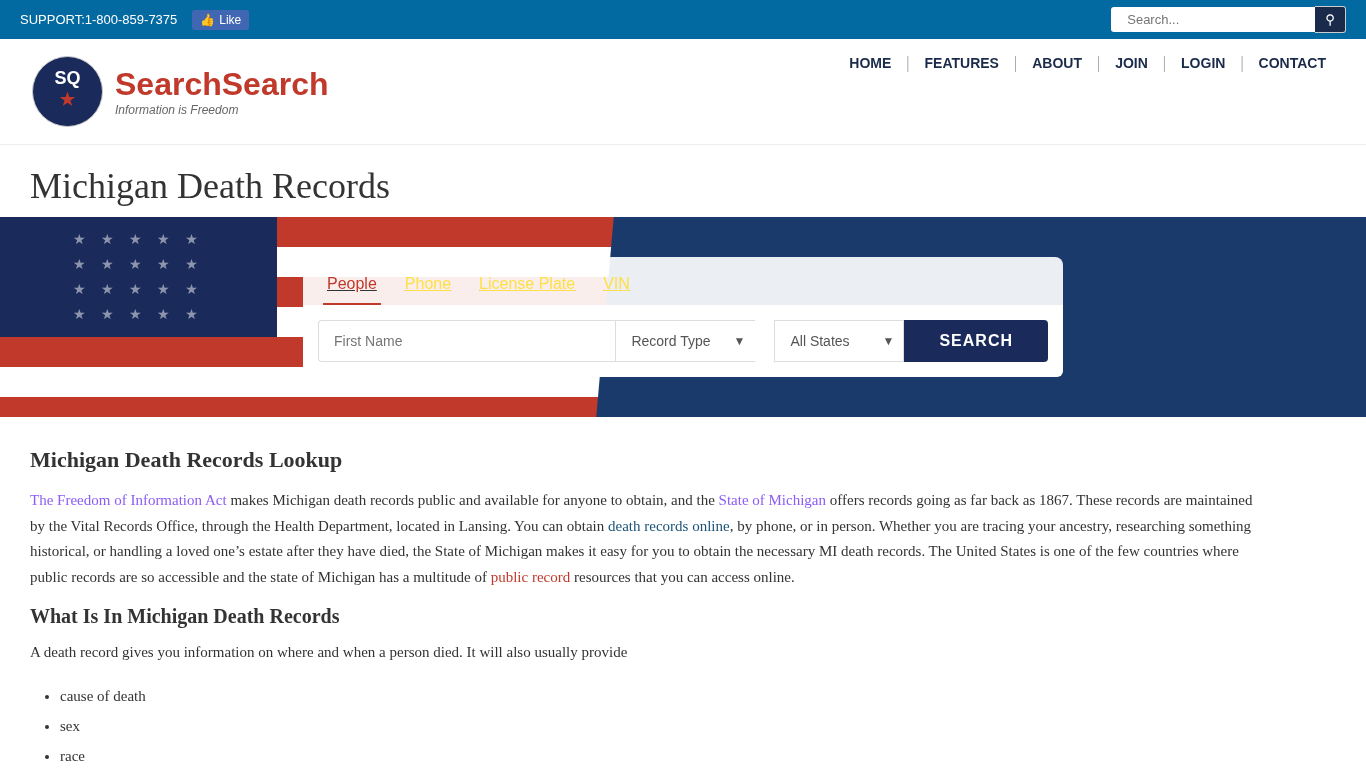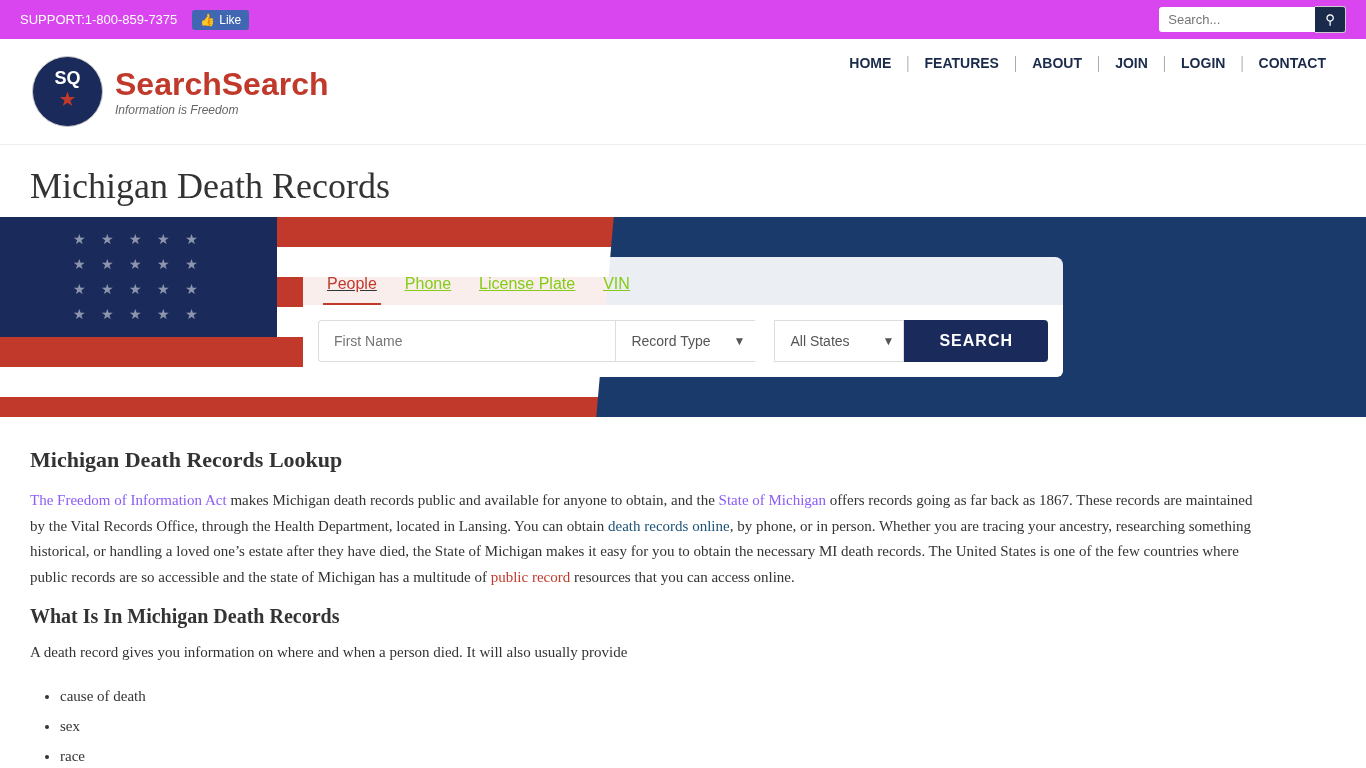--- a/index.html
+++ b/index.html
@@ -1,20 +1,20 @@
 <!DOCTYPE html>
 <html><head>
   <meta charset="utf-8">
   <style>
     * { margin: 0; padding: 0; box-sizing: border-box; }
     body { font-family: Georgia, 'Times New Roman', serif; font-size: 15px; color: #333; background: #fff; }
 
     
     .top-bar {
-      background: #d946ef;
+      background: #0369a1;
       padding: 6px 20px;
       display: flex;
       align-items: center;
       justify-content: space-between;
     }
     .top-bar-left { display: flex; align-items: center; gap: 15px; }
     .support-text { color: #fff; font-size: 13px; font-family: Arial, sans-serif; }
     .fb-like {
       background: #4267B2;
       color: #fff;
@@ -24,24 +24,24 @@
       border-radius: 3px;
       display: flex;
       align-items: center;
       gap: 4px;
     }
     .search-bar-top {
       display: flex;
       align-items: center;
     }
     .search-bar-top input {
-      padding: 5px 9px;
+      padding: 5px 16px;
       border: none;
       border-radius: 3px 0 0 3px;
-      width: 156px;
+      width: 204px;
       font-size: 13px;
       outline: none;
     }
     .search-bar-top button {
       background: #1a2a4a;
       border: 1px solid #ccc;
       border-left: none;
       padding: 5px 10px;
       border-radius: 0 3px 3px 0;
       cursor: pointer;
@@ -150,21 +150,21 @@
     }
     .search-tab {
       font-size: 16px;
       padding: 6px 4px 10px;
       cursor: pointer;
       font-family: Arial, sans-serif;
       border-bottom: 2px solid transparent;
       text-decoration: none;
     }
     .search-tab.active { color: #c0392b; border-bottom: 2px solid #c0392b; }
-    .search-tab.inactive { color: #84cc16; text-decoration: underline; }
+    .search-tab.inactive { color: #fde047; text-decoration: underline; }
 
     .search-form {
       background: #fff;
       border-radius: 0 0 6px 6px;
       padding: 15px;
       display: flex;
       gap: 0;
     }
     .search-input {
       flex: 1;

